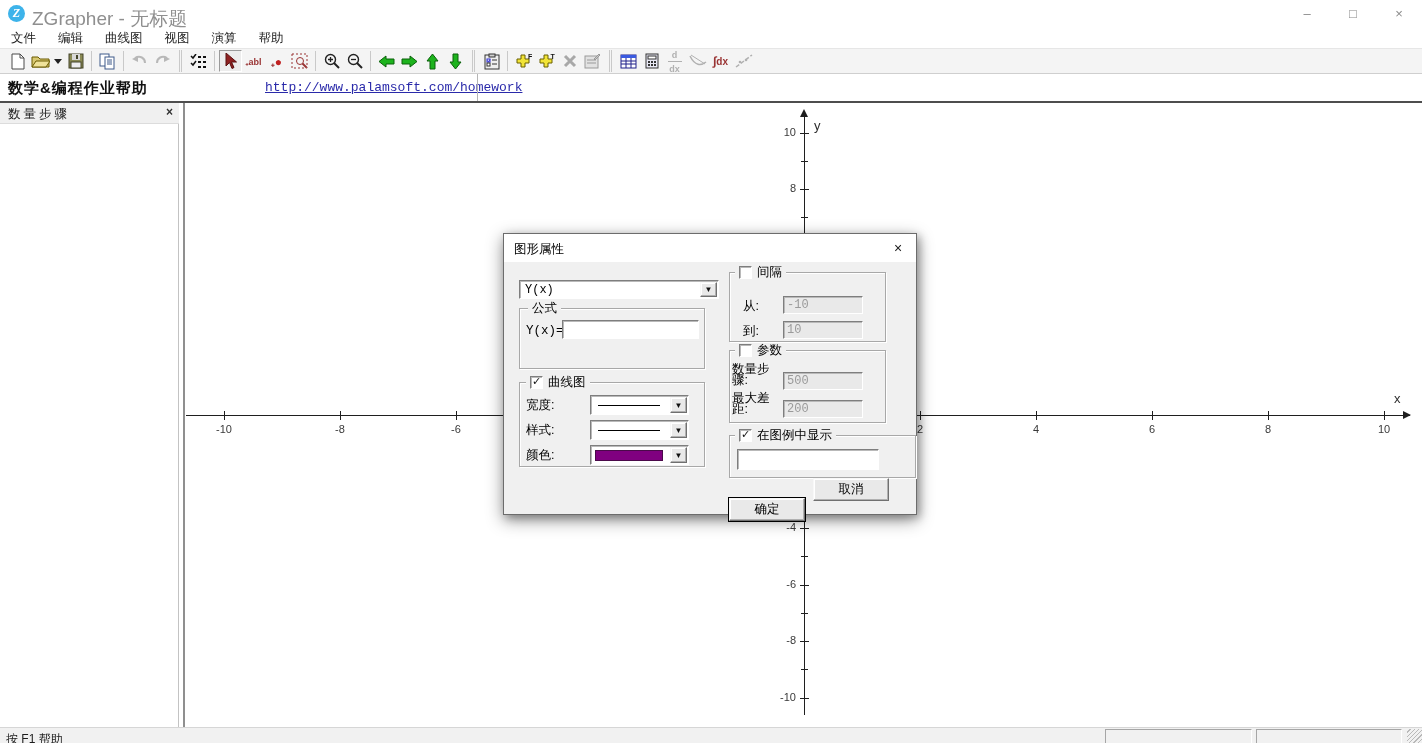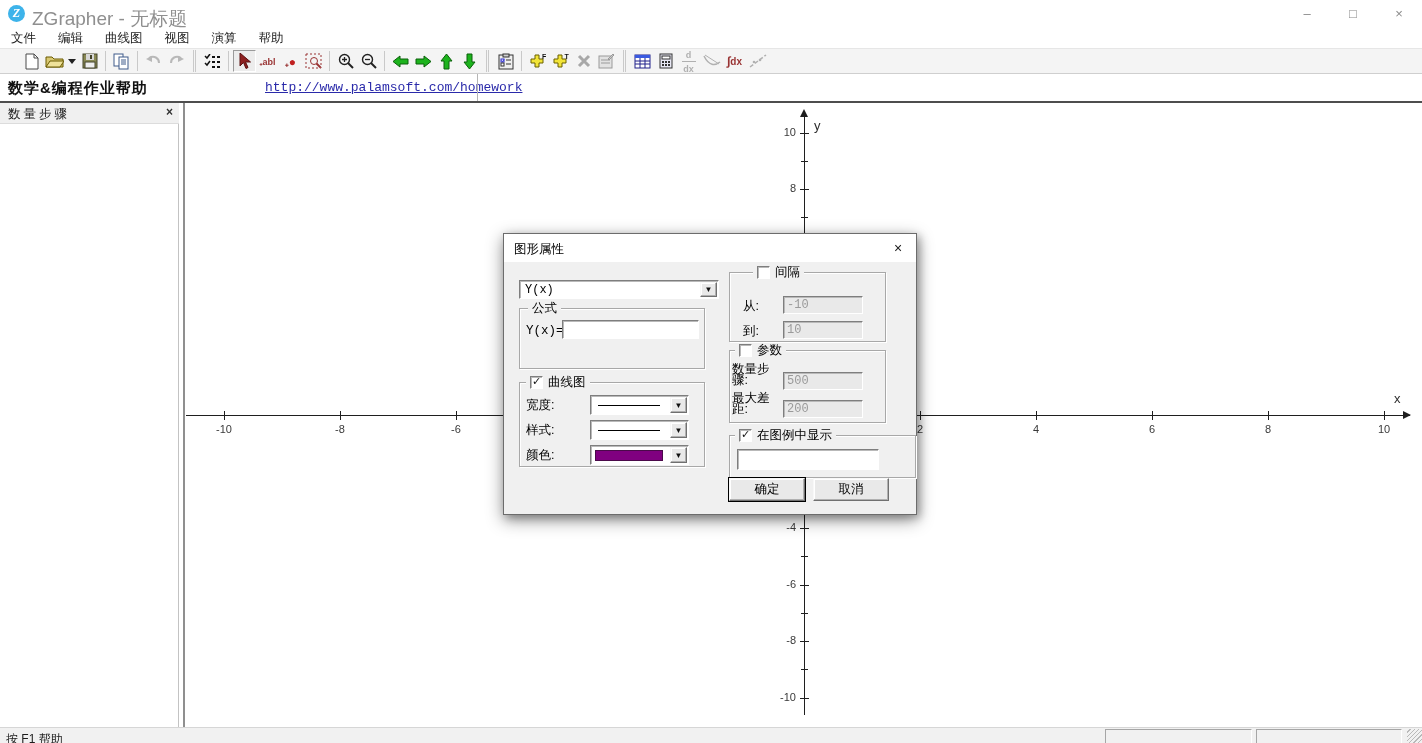--- a/index.html
+++ b/index.html
@@ -15,21 +15,21 @@
   .win-title { position:absolute; left:32px; top:6px; font-size:19px; color:#8f8f8f; }
   .win-controls { position:absolute; right:0; top:0; height:28px; display:flex; }
   .win-btn { width:46px; height:28px; text-align:center; line-height:28px; color:#8a8a8a; font-size:13px; }
 
   
   .menubar { position:absolute; left:0; top:28px; width:1422px; height:20px; background:#fff; display:flex; }
   .menu-item { padding:2px 11px 0 11px; font-size:12.5px; color:#1c1c1c; }
 
   
   .toolbar { position:absolute; left:0; top:48px; width:1422px; height:26px; background:#f4f4f4;
-    border-top:1px solid #e6e6e6; border-bottom:1px solid #cfcfcf; display:flex; align-items:center; padding-left:20px; }
+    border-top:1px solid #e6e6e6; border-bottom:1px solid #cfcfcf; display:flex; align-items:center; padding-left:6px; }
   .tb { width:23px; height:22px; display:flex; align-items:center; justify-content:center; flex:0 0 auto; }
   .tb.pressed { border:1px solid; border-color:#9a9a9a #ffffff #ffffff #9a9a9a; background:#ececec; }
   .tsep { width:1px; height:20px; background:#c9c9c9; margin:0 4px; flex:0 0 auto; }
   .tsep2 { width:3px; height:22px; border-left:1px solid #c9c9c9; border-right:1px solid #c9c9c9; margin:0 5px; flex:0 0 auto; }
   .tb .txt { font:bold 9px "Liberation Sans",sans-serif; }
   .gray { color:#b0b0b0; }
   .maroon { color:#993333; }
 
   
   .banner { position:absolute; left:0; top:74px; width:1422px; height:29px; background:#fff;
@@ -86,21 +86,21 @@
   .dlg-label { position:absolute; font-size:12.5px; color:#000; }
   .field { position:absolute; font-family:"Liberation Mono","DejaVu Sans Mono",monospace; font-size:12px;
     padding:1px 3px; outline:none; }
   .combo { position:absolute; }
   .combo .val { position:absolute; left:5px; top:2px; }
   .combo .arrowbtn { position:absolute; right:1px; top:1px; bottom:1px; width:17px;
     display:flex; align-items:center; justify-content:center; font-size:8px; color:#111; }
   .lineSample { position:absolute; left:7px; top:9px; width:62px; height:1px; background:#000; }
   .swatch { position:absolute; left:4px; top:4px; width:68px; height:11px; border:1px solid #4a0a4a; }
   .btn { position:absolute; width:76px; height:23px; text-align:center; line-height:21px; font-size:12.5px; color:#000; }
-  .btn.default { box-shadow:0 0 0 1px #000, inset -1px -1px 0 #b0b0b0, inset 1px 1px 0 #ffffff; }
+  .btn.default { box-shadow:0 0 0 1px #000, inset -1px -1px 0 #b0b0b0, inset 1px 1px 0 #ffffff;margin-top:20px; }
 
   svg { display:block; }
 </style>
 </head>
 <body>
 
 <div id="app">
 
   <div class="titlebar">
     <div class="app-icon">Z</div>
@@ -425,21 +425,21 @@
         <div class="arrowbtn raised">▼</div>
       </div>
       <div class="dlg-label" style="left:6px;top:64px">颜色:</div>
       <div class="combo sunken" style="left:70px;top:62px;width:99px;height:20px">
         <div class="swatch" style="background: rgb(128, 0, 128);"></div>
         <div class="arrowbtn raised">▼</div>
       </div>
     </div>
 
     <div class="groupbox" style="left:225px;top:38px;width:157px;height:70px">
-      <div class="group-legend" style="left:23px">
+      <div class="group-legend" style="left:5px">
         <span class="checkbox"></span>
         <span>间隔</span>
       </div>
       <div class="dlg-label" style="left:13px;top:25px">从:</div>
       <input class="field sunken dis" disabled="" style="left: 53px; top: 23px; width: 80px; height: 18px;" value="-10">
       <div class="dlg-label" style="left:13px;top:50px">到:</div>
       <input class="field sunken dis" disabled="" style="left: 53px; top: 48px; width: 80px; height: 18px;" value="10">
     </div>
 
     <div class="groupbox" style="left:225px;top:116px;width:157px;height:73px">

